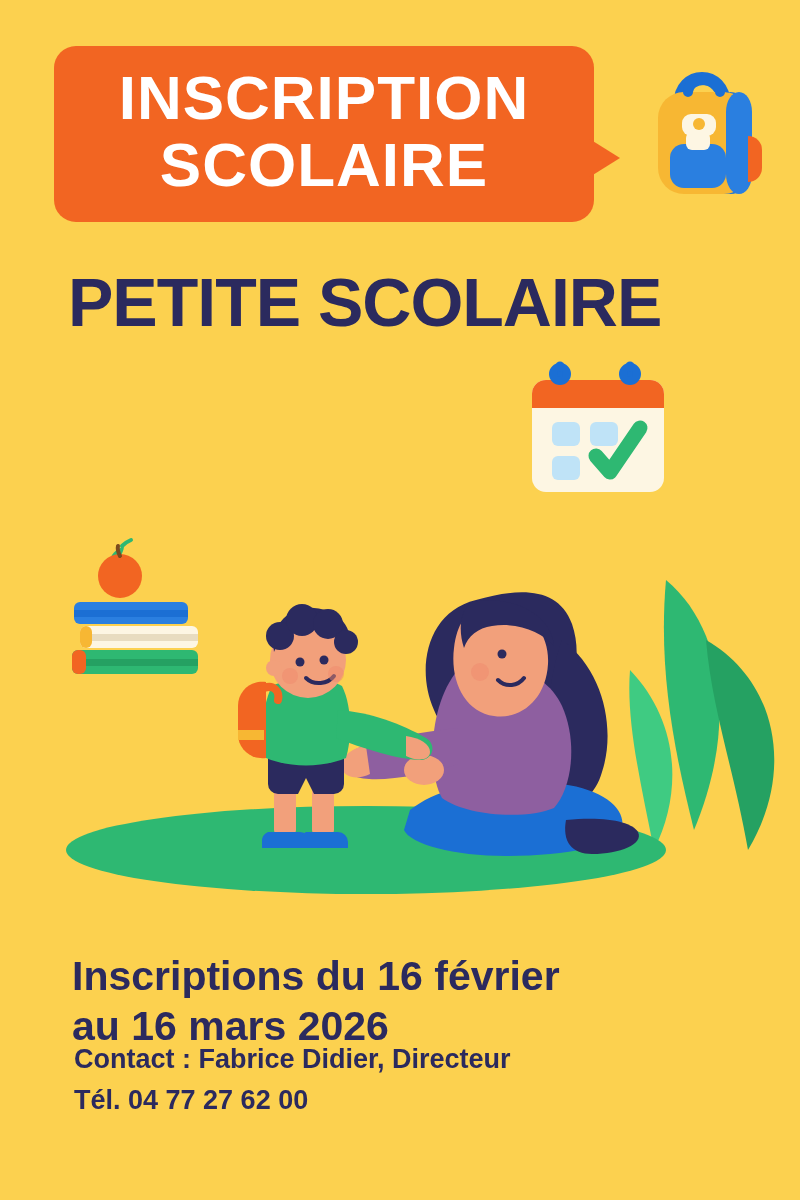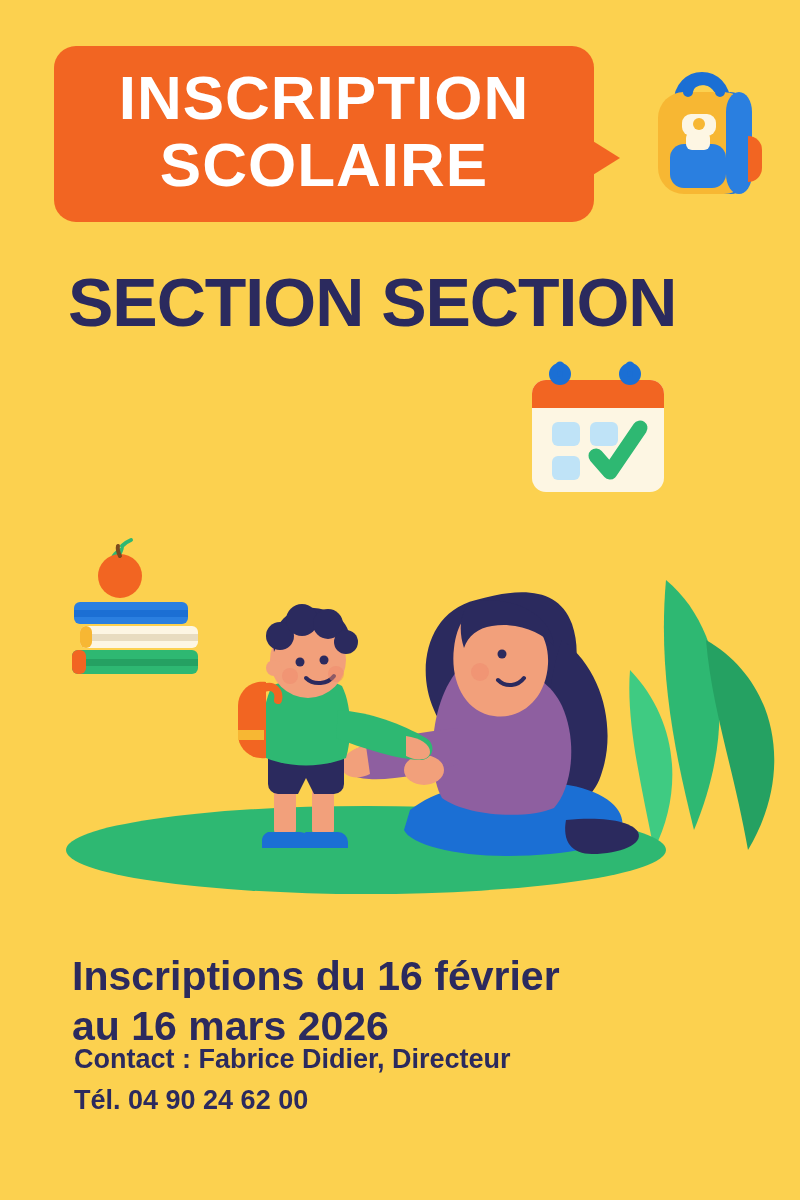--- a/index.html
+++ b/index.html
@@ -168,21 +168,21 @@
 
   <div class="banner-wrap">
     <div class="banner">
       <div class="banner-line">INSCRIPTION</div>
       <div class="banner-line second">SCOLAIRE</div>
       <div class="banner-tail"></div>
     </div>
   </div>
 
   <div class="title-block">
-    <div class="title-line">SECTION SECTION</div>
+    <div class="title-line">PETITE SCOLAIRE</div>
   </div>
 
   <div class="calendar">
     <svg viewBox="0 0 160 150" width="160" height="150" aria-hidden="true">
 
       <path d="M42 8 v26" stroke="#1B6FD4" stroke-width="9" stroke-linecap="round" fill="none"></path>
       <path d="M112 8 v26" stroke="#1B6FD4" stroke-width="9" stroke-linecap="round" fill="none"></path>
 
       <rect x="14" y="22" width="132" height="112" rx="14" fill="#FDF6E3"></rect>
 
@@ -288,16 +288,16 @@
     </svg>
   </div>
 
   <div class="dates">
     <div>Inscriptions du 16 février</div>
     <div>au 16 mars 2026</div>
   </div>
 
   <div class="contact">
     <div>Contact : Fabrice Didier, Directeur</div>
-    <div>Tél. 04 90 24 62 00</div>
+    <div>Tél. 04 77 27 62 00</div>
   </div>
 
 </div>
 
 </body></html>

